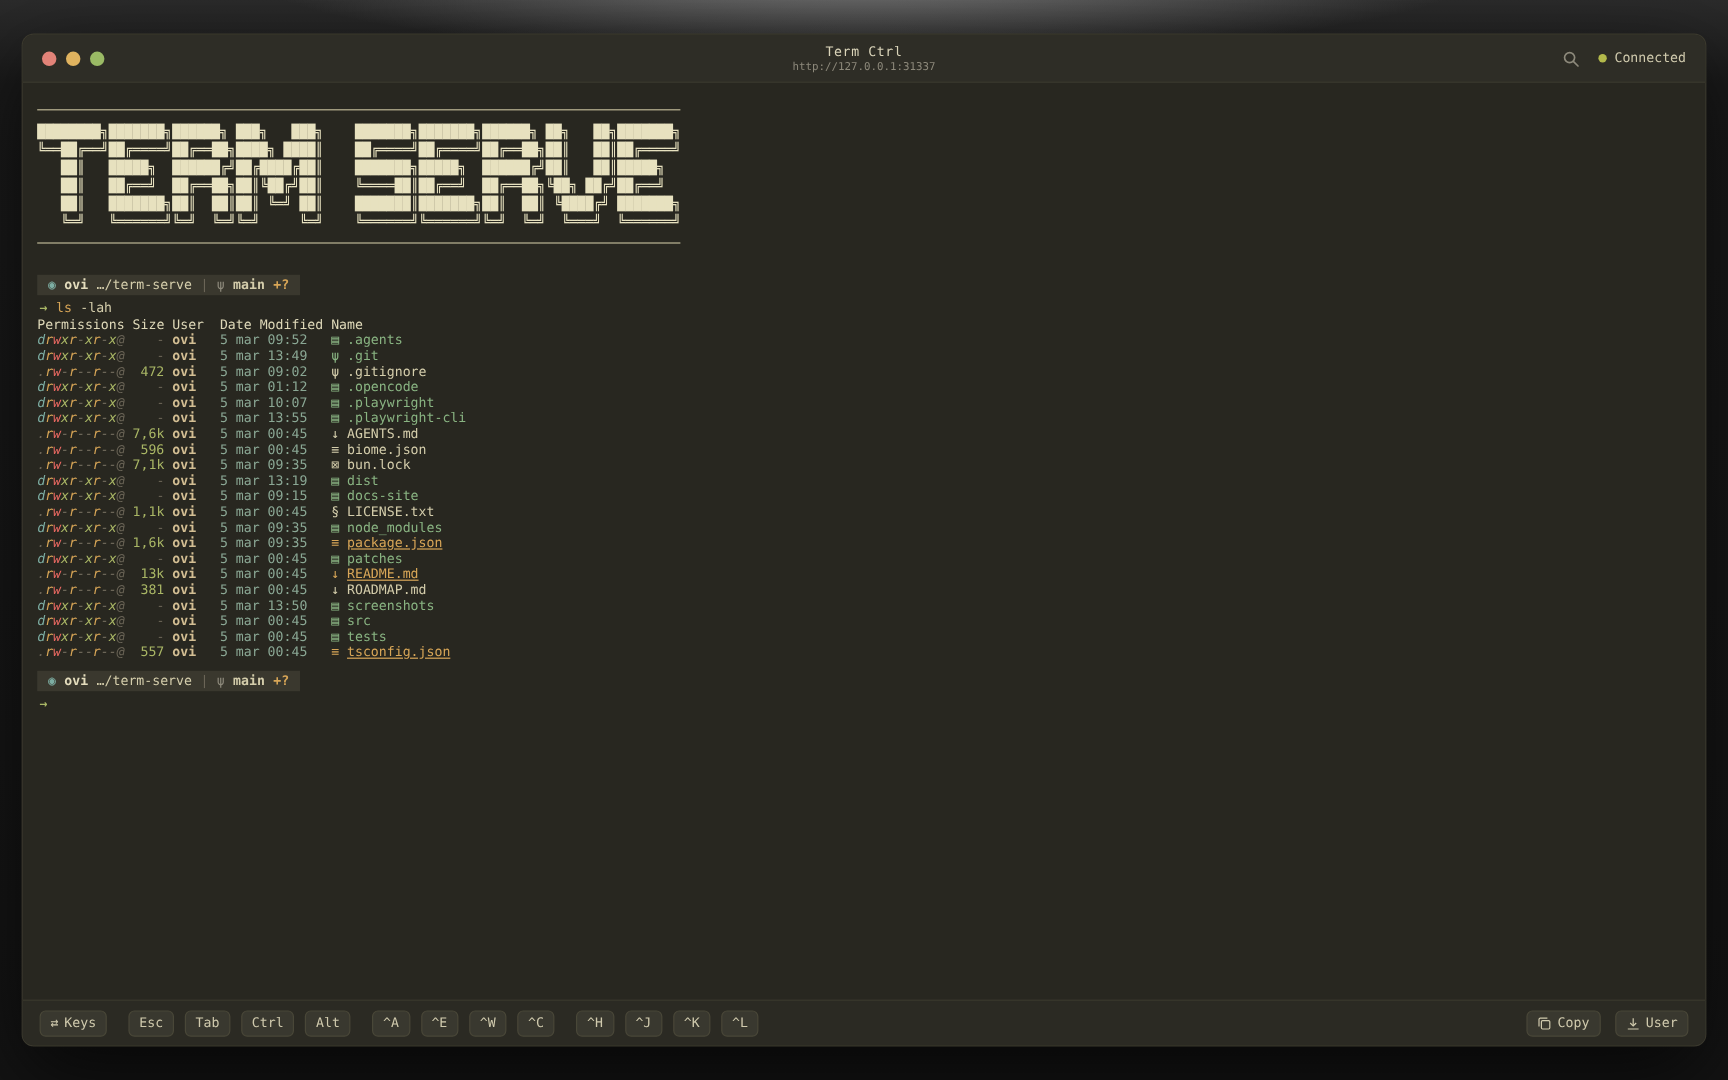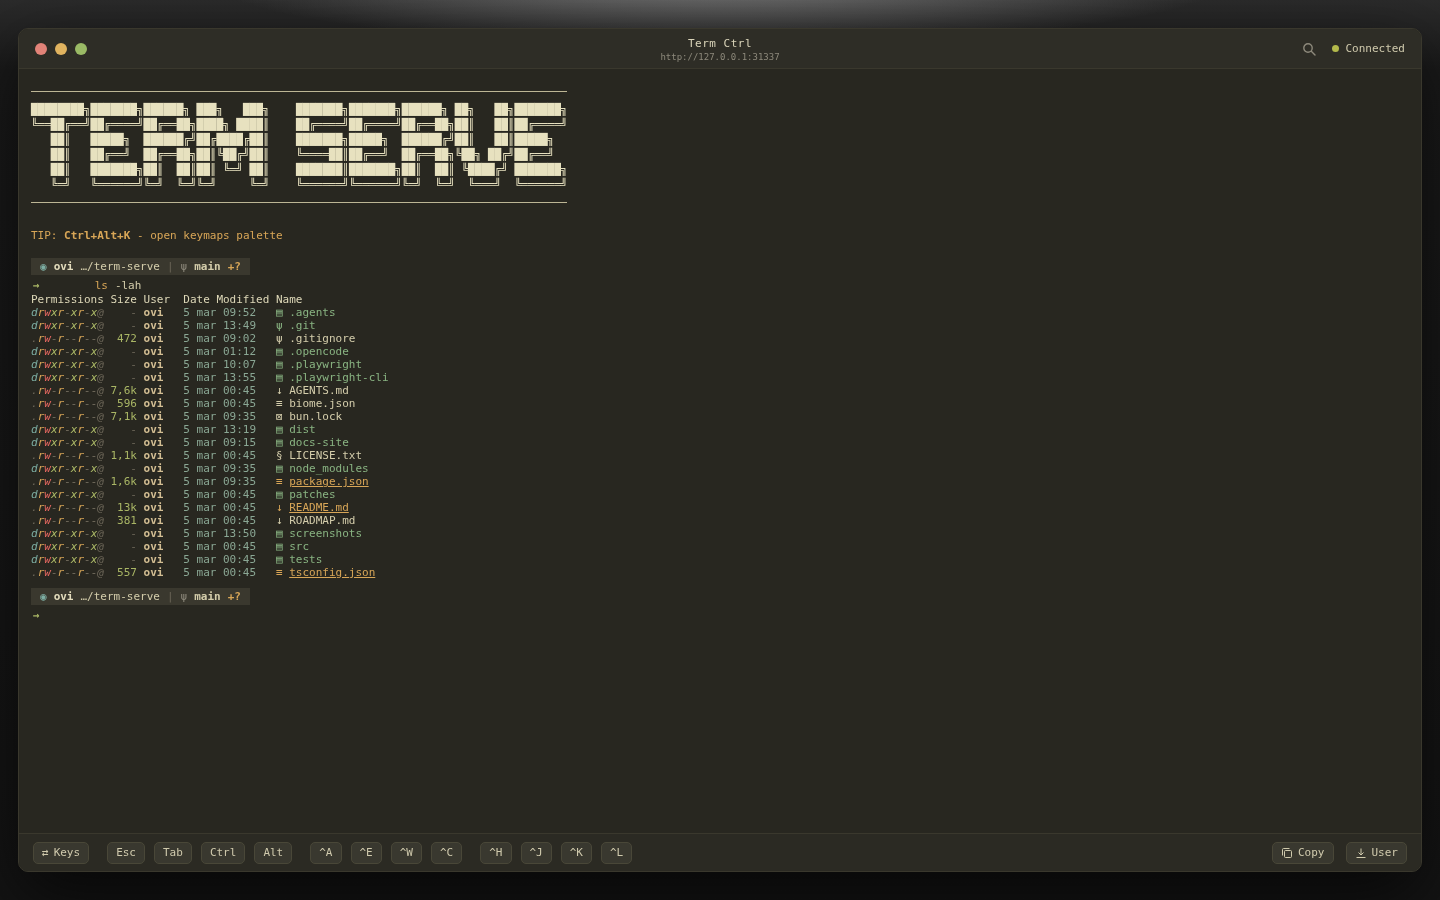--- a/index.html
+++ b/index.html
@@ -69,21 +69,21 @@
   .pr-icon{ color:var(--blue,#7daea3); }
   .pr-user{ font-weight:bold; color:#e4ddbd; }
   .pr-path{ color:var(--text,#d4cdab); }
   .pr-sep{ color:var(--dim,#6b6557); }
   .pr-branch-icon{ color:var(--muted,#8d897b); }
   .pr-branch{ color:var(--text,#d4cdab); font-weight:bold; }
   .pr-status{ color:var(--yellow,#d8a657); font-weight:bold; }
 
   .cmd-line,.cursor-line{ display:flex; column-gap:7px; margin:2px 0 1px 2px; }
   .arrow{ color:var(--green,#a9b665); font-weight:bold; }
-  .cmd{ color:var(--yellow,#d8a657);margin-left:48px; }
+  .cmd{ color:var(--yellow,#d8a657); }
   .args{ color:var(--text,#d4cdab); }
 
   .listing{ margin-top:0; }
   .listing-header,.file-row{ display:flex; line-height:13px; white-space:pre; }
   .hcol{ flex:none; color:#ded8b8; }
   .gap{ flex:none; display:inline-block; }
   .c-perms{ flex:none; width:11ch;font-style:italic; }
   .c-size{ flex:none; width:4ch; text-align:right; color:var(--green,#a9b665); }
   .c-size.dimtext{ color:var(--dim,#6b6557); }
   .c-user{ flex:none; width:4ch; font-weight:bold; color:var(--user,#d3be93); }
@@ -150,21 +150,20 @@
     <main class="terminal">
       <div class="banner-wrap">
         <pre class="ascii">████████╗███████╗██████╗ ███╗   ███╗    ███████╗███████╗██████╗ ██╗   ██╗███████╗
 ╚══██╔══╝██╔════╝██╔══██╗████╗ ████║    ██╔════╝██╔════╝██╔══██╗██║   ██║██╔════╝
    ██║   █████╗  ██████╔╝██╔████╔██║    ███████╗█████╗  ██████╔╝██║   ██║█████╗  
    ██║   ██╔══╝  ██╔══██╗██║╚██╔╝██║    ╚════██║██╔══╝  ██╔══██╗╚██╗ ██╔╝██╔══╝  
    ██║   ███████╗██║  ██║██║ ╚═╝ ██║    ███████║███████╗██║  ██║ ╚████╔╝ ███████╗
    ╚═╝   ╚══════╝╚═╝  ╚═╝╚═╝     ╚═╝    ╚══════╝╚══════╝╚═╝  ╚═╝  ╚═══╝  ╚══════╝</pre>
       </div>
 
-      <div class="tip"><span class="tip-prefix">TIP:</span><span class="tip-key">Ctrl+Alt+K</span><span class="tip-rest">- open keymaps palette</span></div>
 
       <div class="prompt-line">
         <span class="pr-icon">◉</span>
         <span class="pr-user">ovi</span>
         <span class="pr-path">…/term-serve</span>
         <span class="pr-sep">|</span>
         <span class="pr-branch-icon">ψ</span>
         <span class="pr-branch">main</span>
         <span class="pr-status">+?</span>
       </div>

